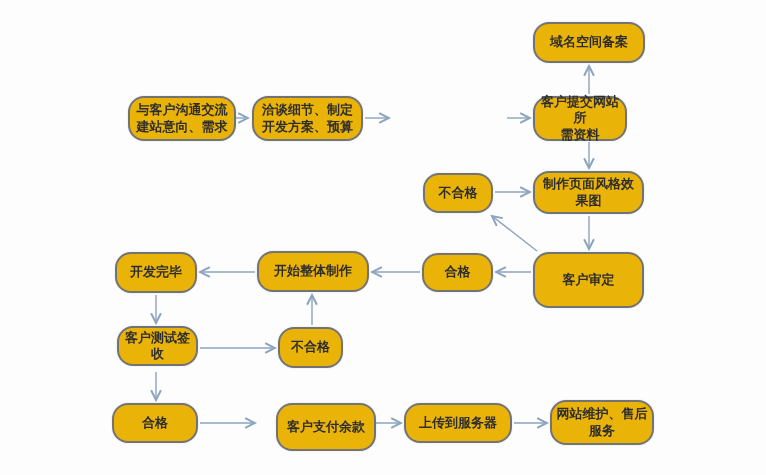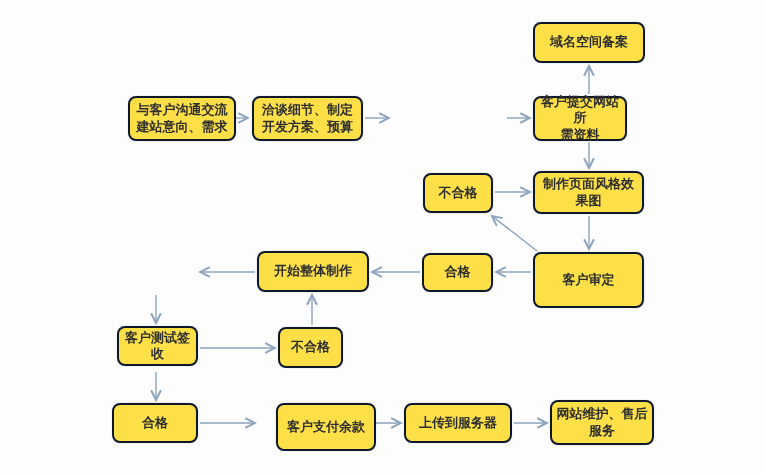--- a/index.html
+++ b/index.html
@@ -2,21 +2,21 @@
 <html><head>
 <meta charset="utf-8">
 <style>
   html,body{margin:0;padding:0;background:#ffffff;}
   body{font-family:"Liberation Sans","DejaVu Sans",sans-serif;}
   .stage{position:relative;width:766px;height:475px;background:#fdfdfd;overflow:hidden;}
   .node{
     position:absolute;box-sizing:border-box;
     display:flex;align-items:center;justify-content:center;
     text-align:center;white-space:pre-line;
-    border:2px solid #0f172a;border-radius:8px;background:#fde047;
+    border:2px solid #737373;border-radius:16px;background:#eab308;
     color:#2e2e2e;font-size:13px;font-weight:bold;line-height:1.25;
     padding:2px 4px;
     box-shadow:0 0 0 1px rgba(92,135,185,0.08);
   }
   svg.wires{position:absolute;left:0;top:0;width:766px;height:475px;}
   
   .n1 {left:533px;top:22px; width:112px;height:41px;}
   .n2 {left:112px;top:96px; width:108px;height:45px;margin-left:16px;}
   .n3 {left:252px;top:96px; width:111px;height:45px;}
   .n4 {left:392px;top:96px; width:113px;height:45px;}
@@ -69,20 +69,21 @@
   <div class="node n1">域名空间备案</div>
   <div class="node n2">与客户沟通交流
 建站意向、需求</div>
   <div class="node n3">洽谈细节、制定
 开发方案、预算</div>
   <div class="node n5">客户提交网站所
 需资料</div>
   <div class="node n6">不合格</div>
   <div class="node n7">制作页面风格效
 果图</div>
+  <div class="node n8">开发完毕</div>
   <div class="node n9">开始整体制作</div>
   <div class="node n10">合格</div>
   <div class="node n11">客户审定</div>
   <div class="node n12">客户测试签
 收</div>
   <div class="node n13">不合格</div>
   <div class="node n14">合格</div>
   <div class="node n15">客户支付余款</div>
   <div class="node n16">上传到服务器</div>
   <div class="node n17">网站维护、售后

